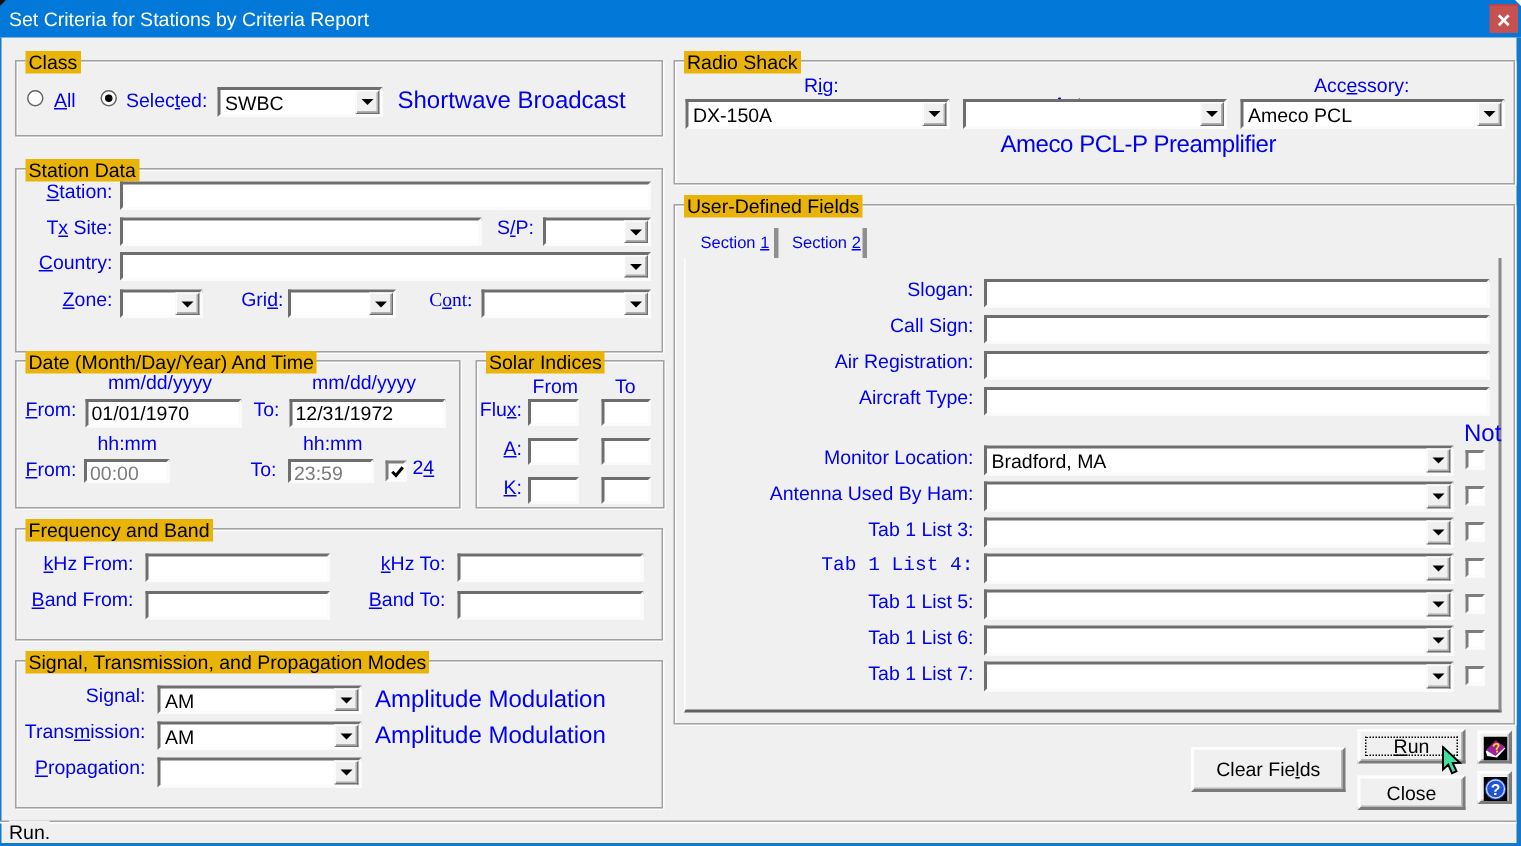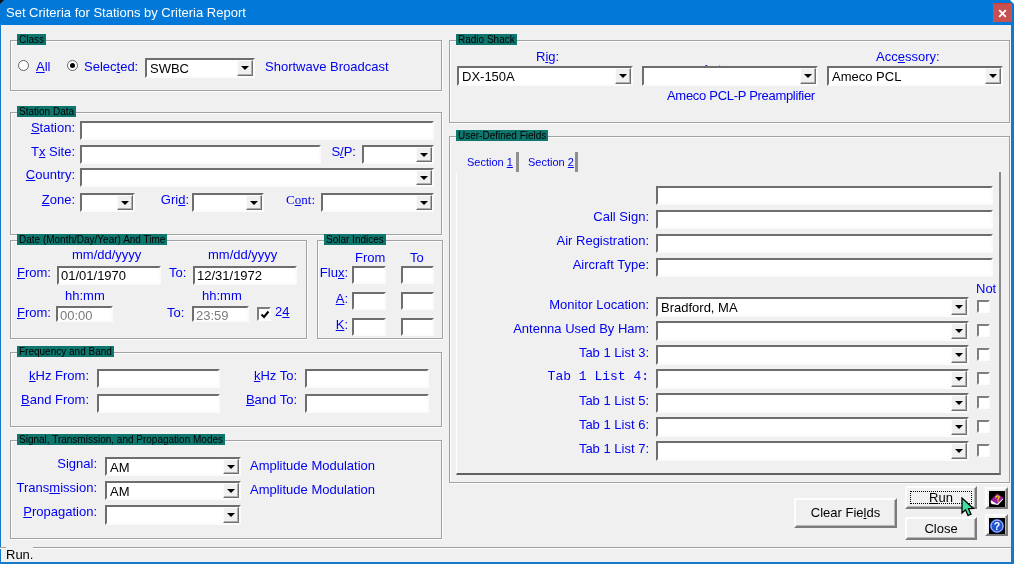--- a/index.html
+++ b/index.html
@@ -2,24 +2,24 @@
 <html><head>
 <meta charset="utf-8">
 <style>
 html,body{margin:0;padding:0;}
 #win{position:relative;width:1014px;height:564px;background:#f0f0f0;overflow:hidden;
   font-family:"Liberation Sans",sans-serif;font-size:13px;color:#000;}
 #title{position:absolute;left:0;top:0;width:1014px;height:25px;background:#0279d8;}
 #title .t{position:absolute;left:6px;top:5px;color:#fff;font-size:13px;}
 #close{position:absolute;left:993px;top:3px;width:19px;height:19px;background:#c75050;}
 .grp{position:absolute;border:1px solid #a2a2a2;box-shadow:inset 1px 1px 0 #fcfcfc, 1px 1px 0 #fcfcfc;}
-.grp .gl{position:absolute;top:-7px;left:6px;background:#0f766e;padding:0 2px;font-size:10px;color:#000;white-space:nowrap;}
+.grp .gl{position:absolute;top:-7px;left:6px;background:#eab308;padding:0 2px;font-size:13px;color:#000;white-space:nowrap;}
 .lb{position:absolute;color:#0000f0;font-size:13px;white-space:nowrap;}
 .lb.r{text-align:right;}
-.sm{font-size:13px;}
+.sm{font-size:16px;}
 .inp{position:absolute;background:#fff;border:2px solid;border-color:#6e6e6e #fbfbfb #fbfbfb #6e6e6e;box-sizing:border-box;font-size:13px;padding-left:2px;white-space:nowrap;overflow:hidden;}
 .cmb{position:absolute;background:#fff;border:2px solid;border-color:#6e6e6e #fbfbfb #fbfbfb #6e6e6e;box-sizing:border-box;font-size:13px;white-space:nowrap;}
 .cmb .tx{position:absolute;left:3px;top:1px;}
 .cmb .ab{position:absolute;right:0;top:0;bottom:0;width:16px;background:#f0f0f0;border:1px solid;border-color:#fcfcfc #6f6f6f #6f6f6f #fcfcfc;box-shadow:inset -1px -1px 0 #b0b0b0;box-sizing:border-box;}
 .cmb .ab i{position:absolute;left:50%;top:50%;margin-left:-4px;margin-top:-2px;width:0;height:0;border-left:4px solid transparent;border-right:4px solid transparent;border-top:4px solid #000;}
 .btn{position:absolute;background:#f0f0f0;border:2px solid;border-color:#fdfdfd #7b7b7b #7b7b7b #fdfdfd;box-shadow:inset -1px -1px 0 #b8b8b8;box-sizing:border-box;text-align:center;font-size:13px;}
 .cb{position:absolute;background:#fff;border:2px solid;border-color:#7d7d7d #fcfcfc #fcfcfc #7d7d7d;box-sizing:border-box;}
 .rad{position:absolute;width:11px;height:11px;border-radius:50%;background:#fff;border:1px solid #636363;box-sizing:border-box;}
 .rad.on:after{content:"";position:absolute;left:2px;top:2px;width:5px;height:5px;border-radius:50%;background:#000;}
 u{text-decoration:underline;}
@@ -195,20 +195,21 @@
 
   <div class="grp" style="left:449px;top:136px;width:559px;height:345px;">
       <span class="gl">User-Defined Fields</span>
     </div>
   <div style="position:absolute;left:456px;top:172px;width:545px;height:303px;border-left:1px solid #fdfdfd;border-bottom:2px solid #606060;border-right:2px solid #8a8a8a;box-sizing:border-box;"></div>
   <div class="lb" style="left:467px;top:156px;font-size:11px;">Section <u>1</u></div>
   <div style="position:absolute;left:516px;top:152px;width:3px;height:20px;background:#8f8f8f;"></div>
   <div class="lb" style="left:528px;top:156px;font-size:11px;">Section <u>2</u></div>
   <div style="position:absolute;left:575px;top:152px;width:3px;height:20px;background:#8f8f8f;"></div>
 
+  <div class="lb r" style="left:449px;top:185px;width:200px;">Slogan:</div>
   <div class="inp" style="left:656px;top:186px;width:337px;height:19px;"></div>
   <div class="lb r" style="left:449px;top:209px;width:200px;">Call Sign:</div>
   <div class="inp" style="left:656px;top:210px;width:337px;height:19px;"></div>
   <div class="lb r" style="left:449px;top:233px;width:200px;">Air Registration:</div>
   <div class="inp" style="left:656px;top:234px;width:337px;height:19px;"></div>
   <div class="lb r" style="left:449px;top:257px;width:200px;">Aircraft Type:</div>
   <div class="inp" style="left:656px;top:258px;width:337px;height:19px;"></div>
 
   <div class="lb sm" style="left:976px;top:281px;">Not</div>
 

